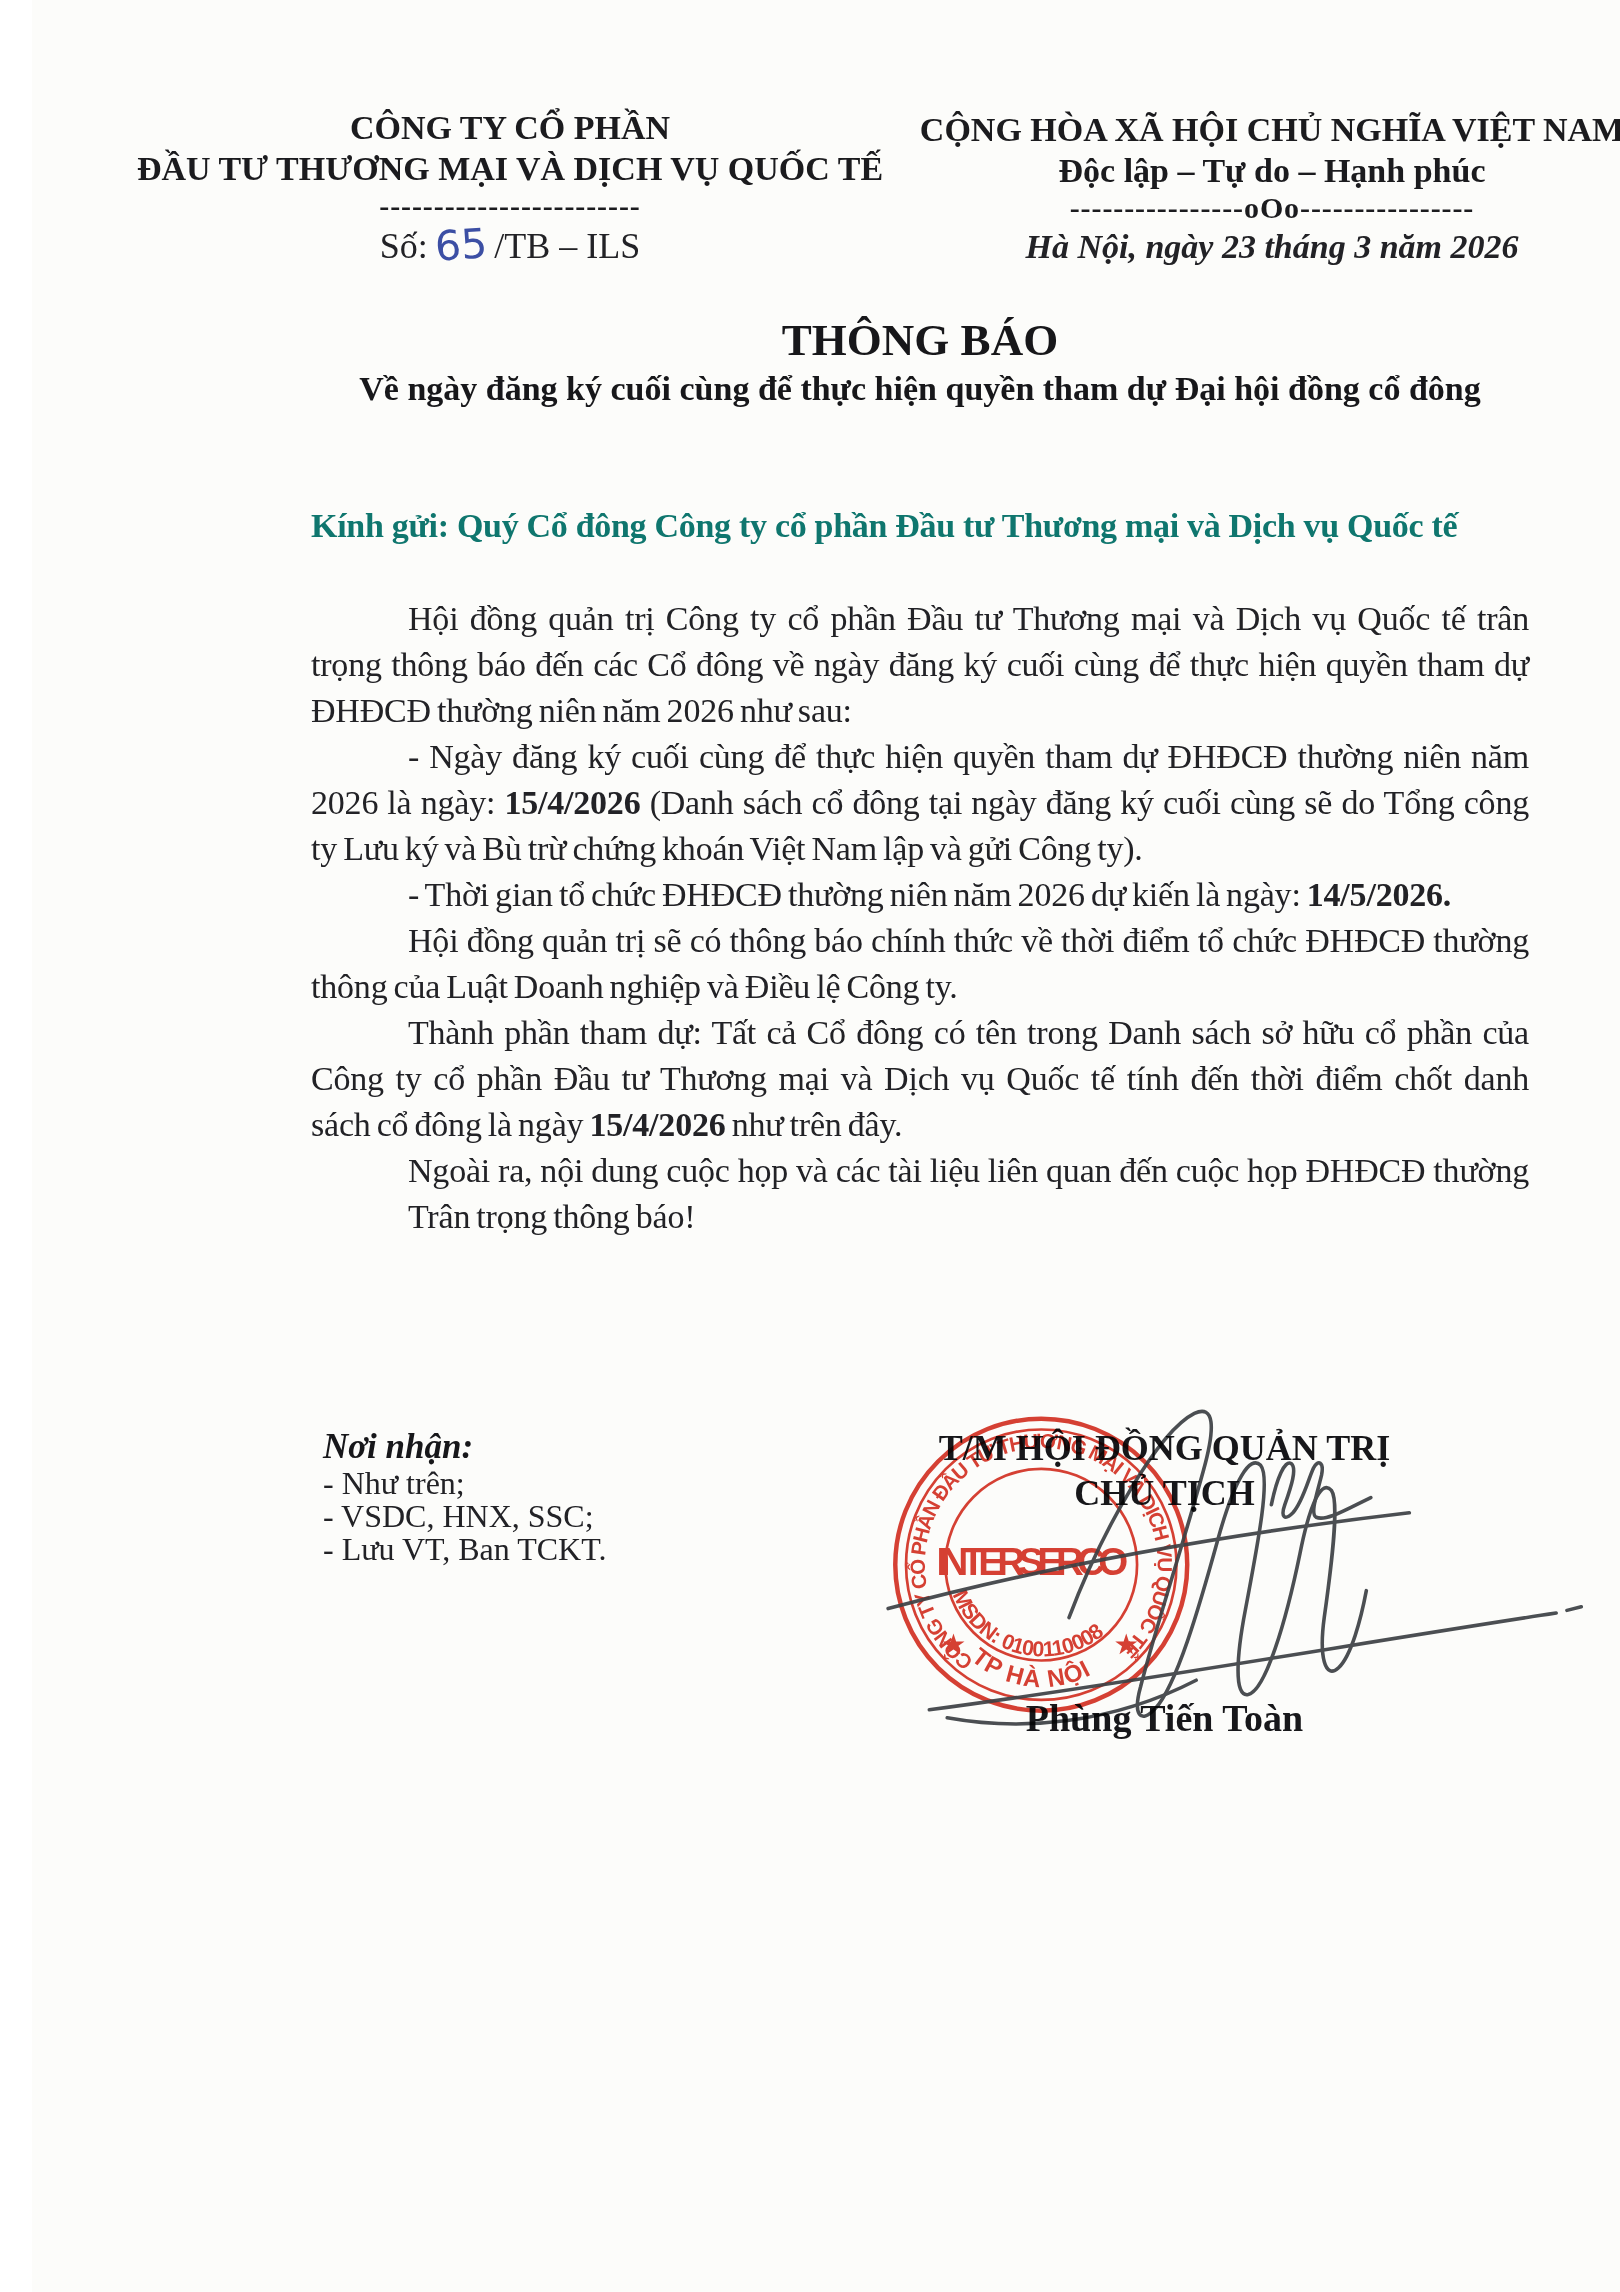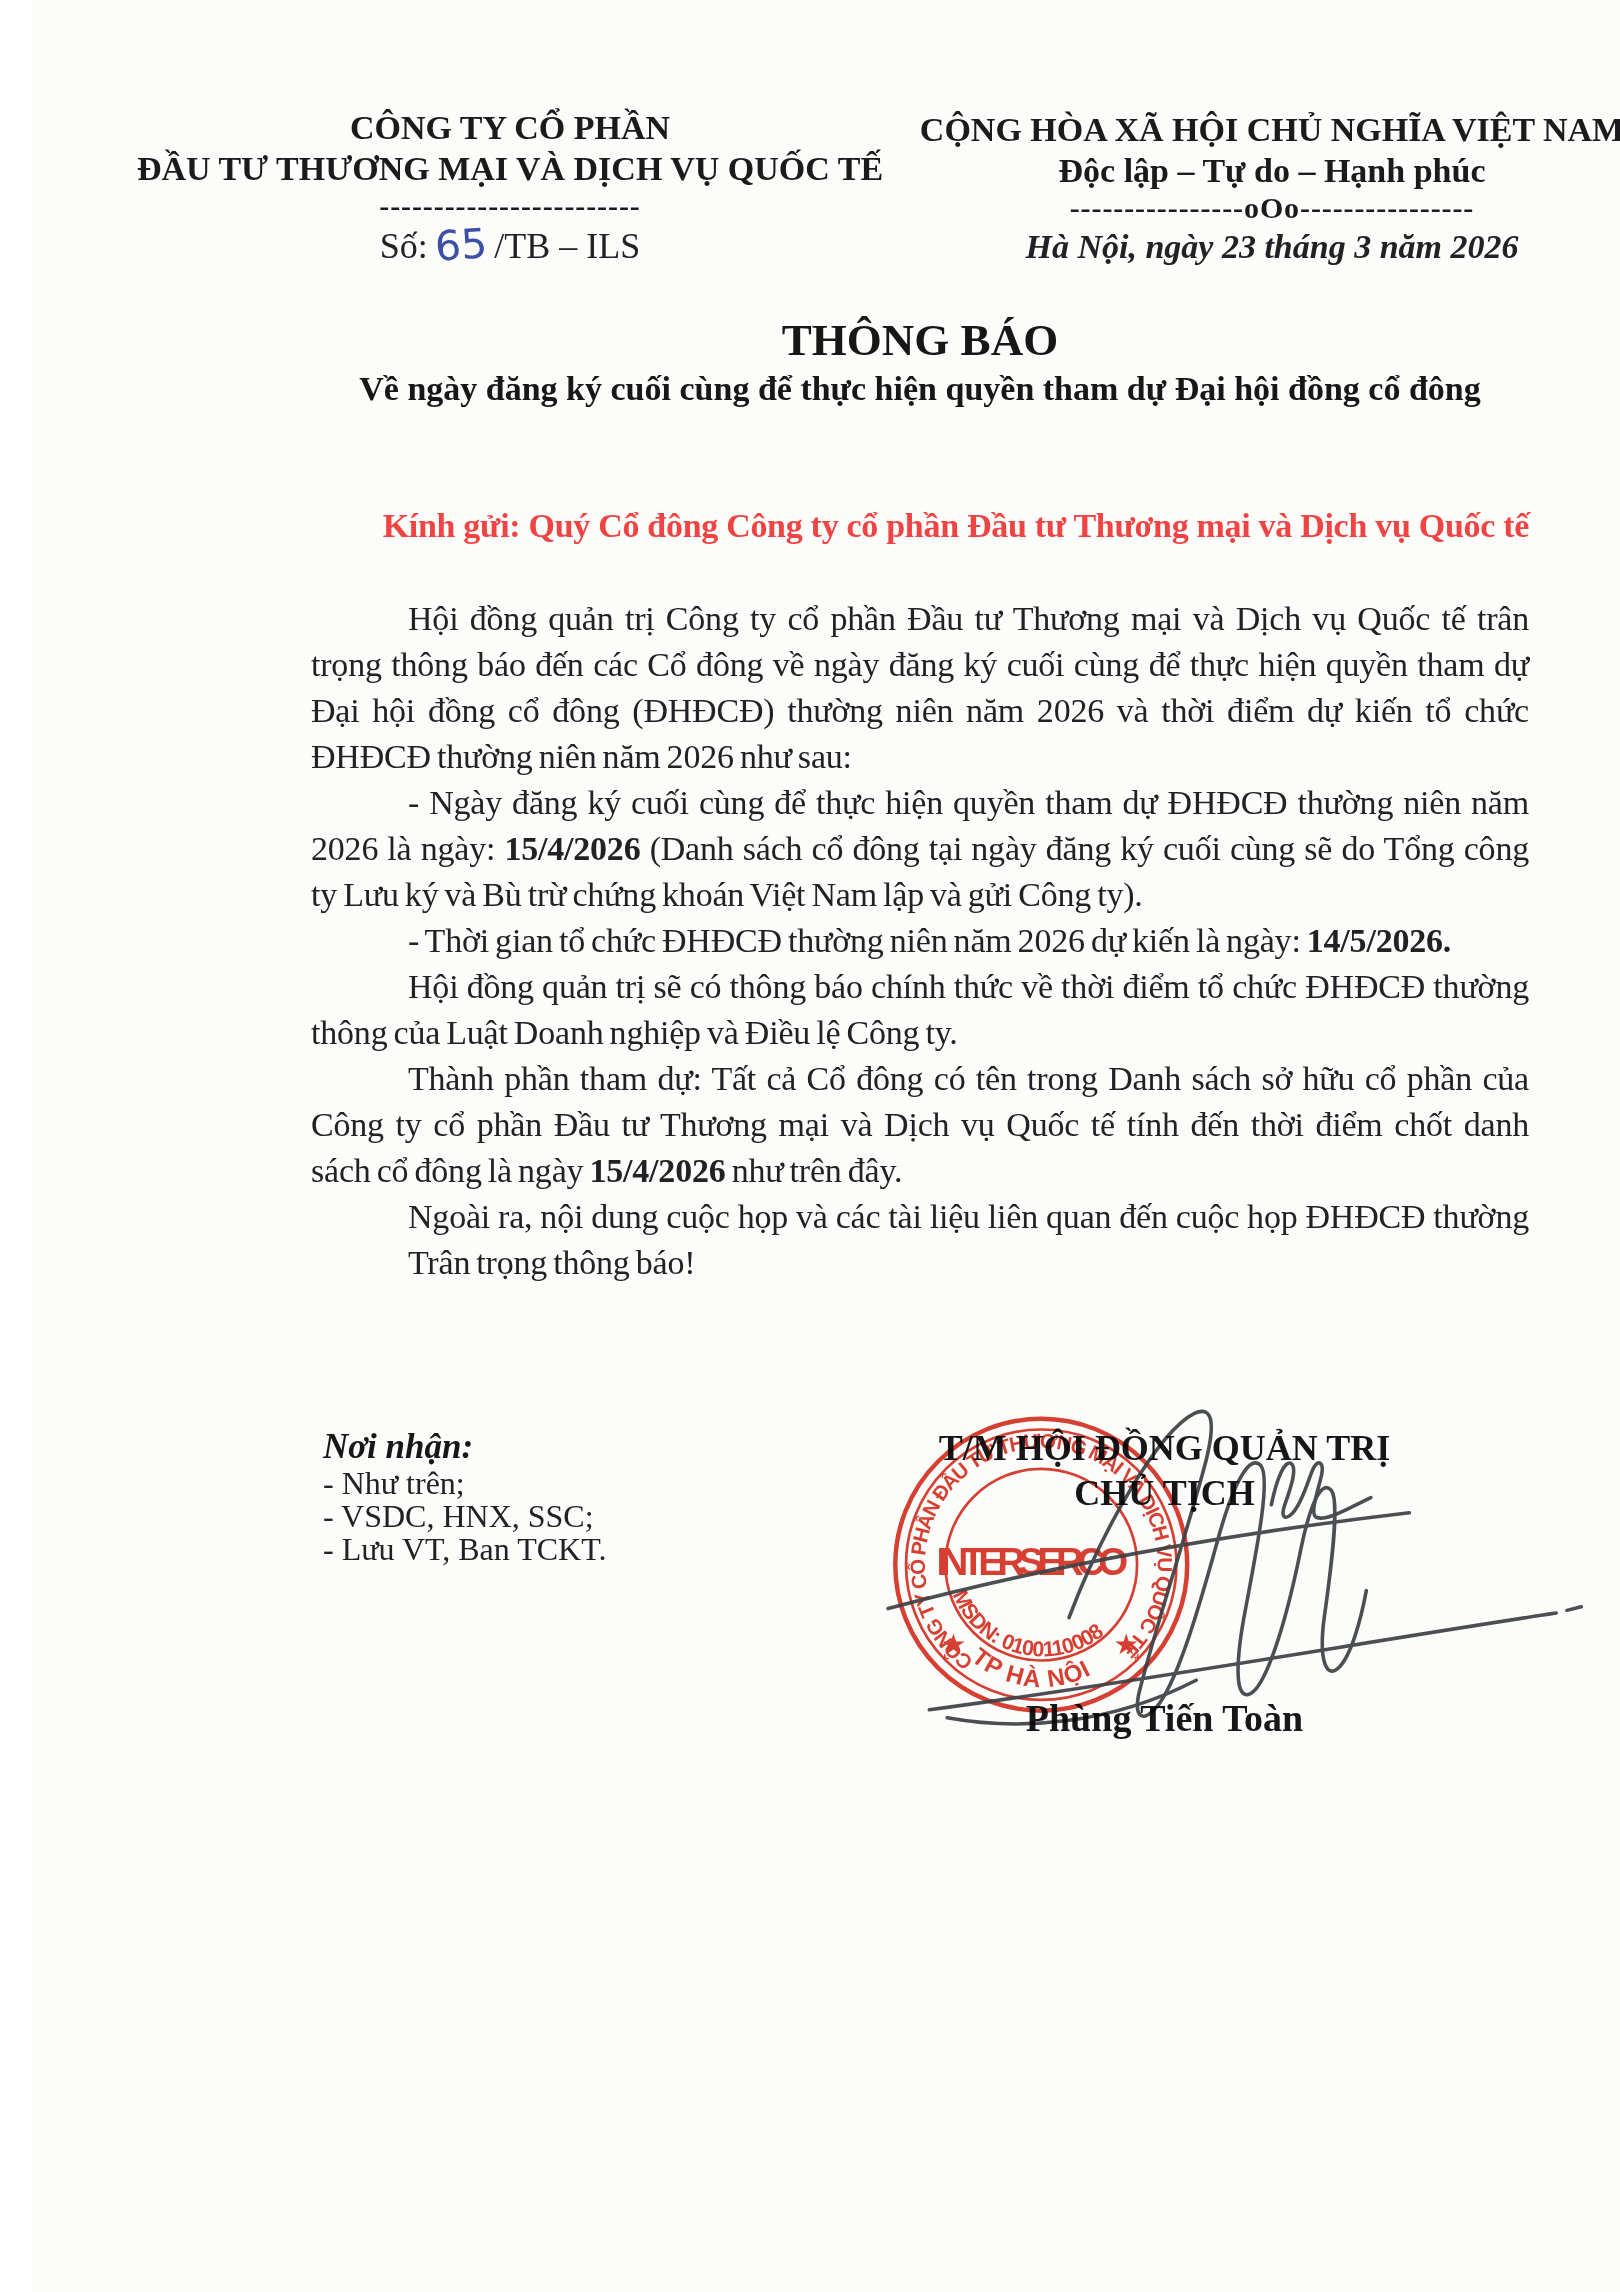--- a/index.html
+++ b/index.html
@@ -15,22 +15,22 @@
   .so-number{display:inline-block;font-family:"DejaVu Sans",sans-serif;font-size:41px;
              color:#3c4fa4;transform:rotate(-4deg);margin:0 7.2px;position:relative;top:0.9px;}
   .dateline{font-style:italic;font-weight:bold;font-size:34px;line-height:39px;margin-top:1.8px;}
 
   
   .title-wrap{position:absolute;left:279px;top:315px;width:1218px;text-align:center;}
   .title-main{font-weight:bold;font-size:45px;line-height:50px;color:#17171a;}
   .title-sub{font-weight:bold;font-size:34px;line-height:48px;color:#17171a;}
 
   
-  .salutation{position:absolute;left:279px;top:503px;width:1218px;text-align:right;
-              font-weight:bold;font-size:34px;line-height:45px;letter-spacing:-0.3px;color:#ef4444;}
+  .salutation{position:absolute;left:279px;top:503px;width:1218px;text-align:left;
+              font-weight:bold;font-size:34px;line-height:45px;letter-spacing:-0.3px;color:#0f766e;}
 
   
   .body-block{position:absolute;left:279px;top:596px;width:1218px;
               font-size:34px;line-height:46px;word-spacing:-2.2px;letter-spacing:-0.2px;}
   .line{text-align:justify;text-align-last:justify;white-space:normal;}
   .line.last{text-align-last:left;}
   .line.indent::before{content:"";display:inline-block;width:97px;}
   .b{font-weight:bold;}
 
   
@@ -73,21 +73,20 @@
   <div class="title-wrap">
     <div class="title-main">THÔNG BÁO</div>
     <div class="title-sub">Về ngày đăng ký cuối cùng để thực hiện quyền tham dự Đại hội đồng cổ đông</div>
   </div>
 
   <div class="salutation">Kính gửi: Quý Cổ đông Công ty cổ phần Đầu tư Thương mại và Dịch vụ Quốc tế</div>
 
   <div class="body-block">
     <div class="line indent"><span>Hội đồng quản trị Công ty cổ phần Đầu tư Thương mại và Dịch vụ Quốc tế trân</span></div>
     <div class="line"><span>trọng thông báo đến các Cổ đông về ngày đăng ký cuối cùng để thực hiện quyền tham dự</span></div>
-    <div class="line"><span>Đại hội đồng cổ đông (ĐHĐCĐ) thường niên năm 2026 và thời điểm dự kiến tổ chức</span></div>
     <div class="line last"><span>ĐHĐCĐ thường niên năm 2026 như sau:</span></div>
 
     <div class="line indent"><span>- Ngày đăng ký cuối cùng để thực hiện quyền tham dự ĐHĐCĐ thường niên năm</span></div>
     <div class="line"><span>2026 là ngày: </span><span class="b">15/4/2026</span><span> (Danh sách cổ đông tại ngày đăng ký cuối cùng sẽ do Tổng công</span></div>
     <div class="line last"><span>ty Lưu ký và Bù trừ chứng khoán Việt Nam lập và gửi Công ty).</span></div>
 
     <div class="line indent last"><span>- Thời gian tổ chức ĐHĐCĐ thường niên năm 2026 dự kiến là ngày: </span><span class="b">14/5/2026.</span></div>
 
     <div class="line indent"><span>Hội đồng quản trị sẽ có thông báo chính thức về thời điểm tổ chức ĐHĐCĐ thường</span></div>
     <div class="line last"><span>thông của Luật Doanh nghiệp và Điều lệ Công ty.</span></div>

